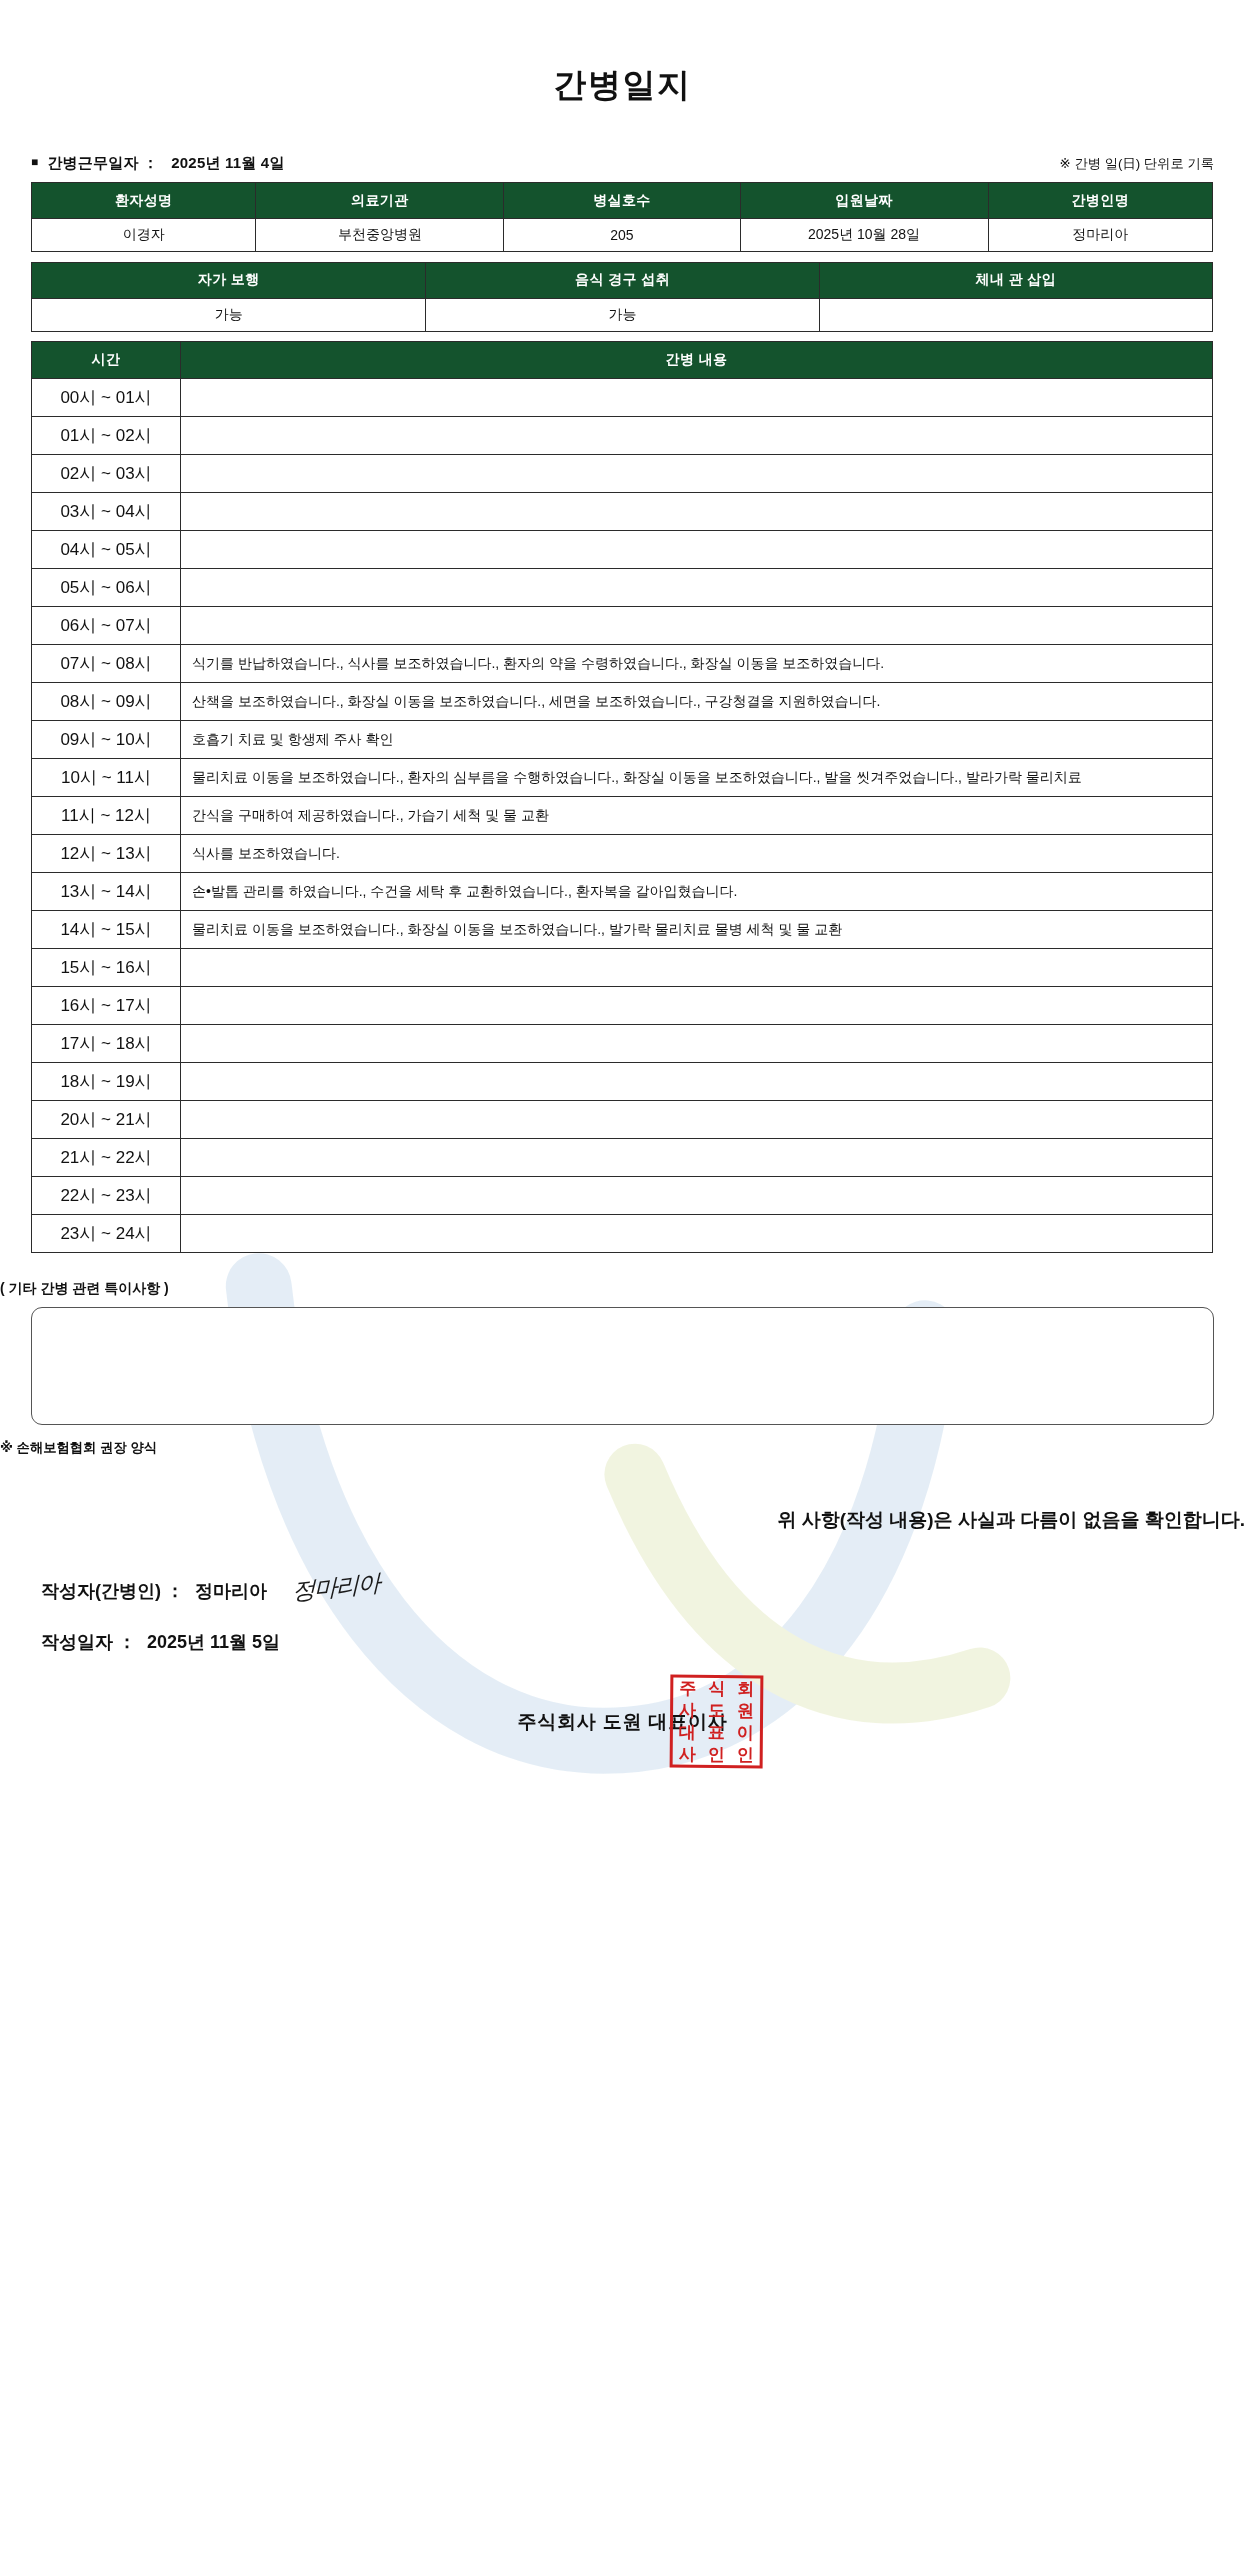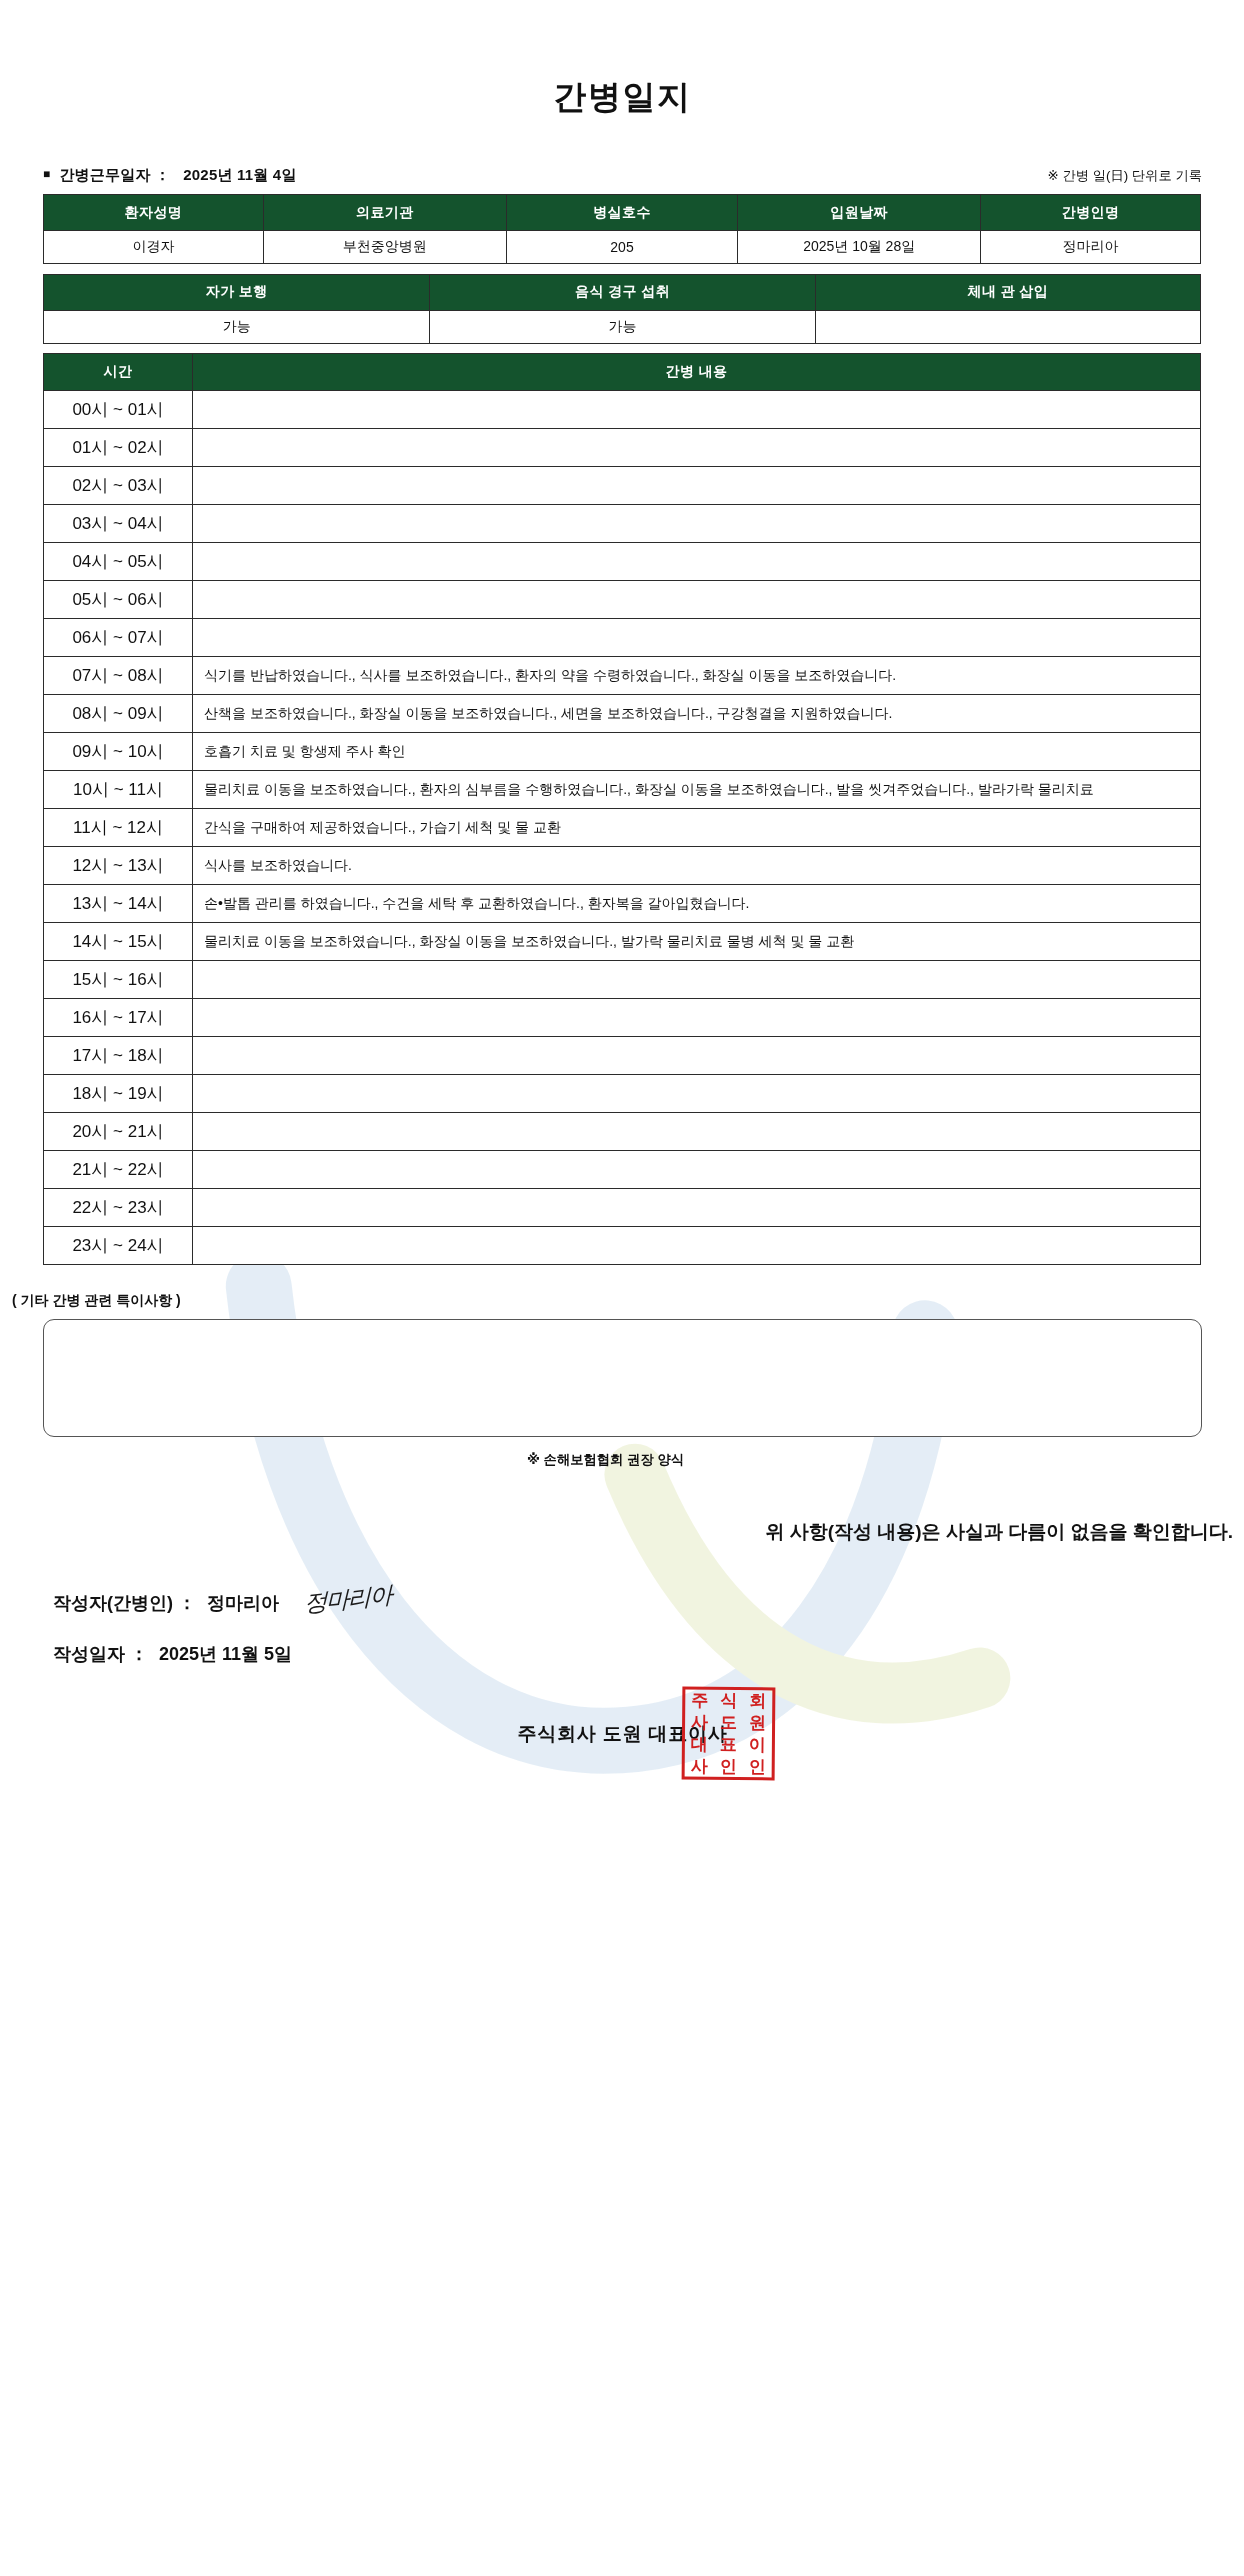--- a/index.html
+++ b/index.html
@@ -8,21 +8,21 @@
     width: 1245px;
     background: #ffffff;
     font-family: "Liberation Sans", "DejaVu Sans", sans-serif;
     color: #111;
     -webkit-font-smoothing: antialiased;
   }
   .page {
     position: relative;
     width: 1245px;
     min-height: 2576px;
-    padding: 12px;
+    padding: 0;
     overflow: hidden;
   }
   
   .watermark {
     position: absolute;
     left: 196px;
     top: 1239px;
     width: 823px;
     height: 596px;
     pointer-events: none;
@@ -100,21 +100,21 @@
     margin: 27px 0 9.4px 0;
   }
   .notes-box {
     margin: 0 31px;
     height: 118px;
     border: 0.8px solid #555;
     border-radius: 11px;
     background: #fff;
   }
   .assoc-note {
-    text-align: center;
+    text-align: left;
     margin: 14px 34px 0 0;
     font-size: 13.3px;
     font-weight: bold;
   }
   .confirm {
     text-align: right;
     font-size: 19px;
     font-weight: bold;
     margin-top: 50px;
   }

